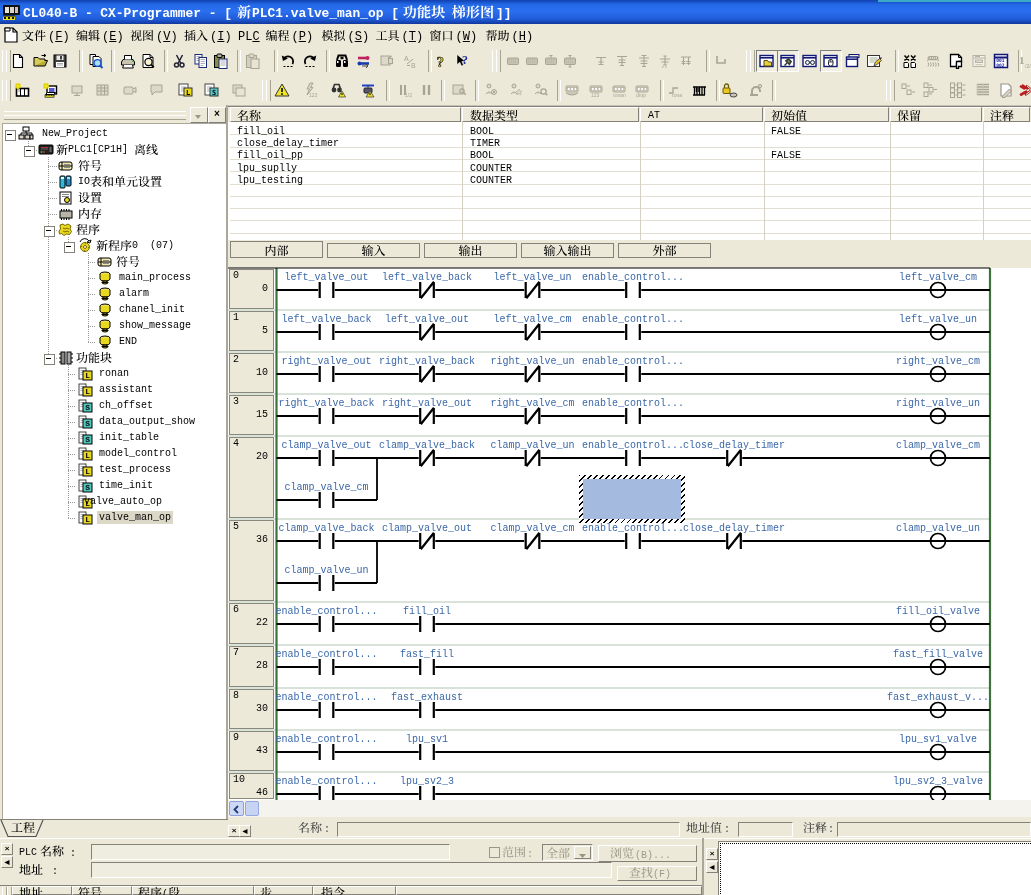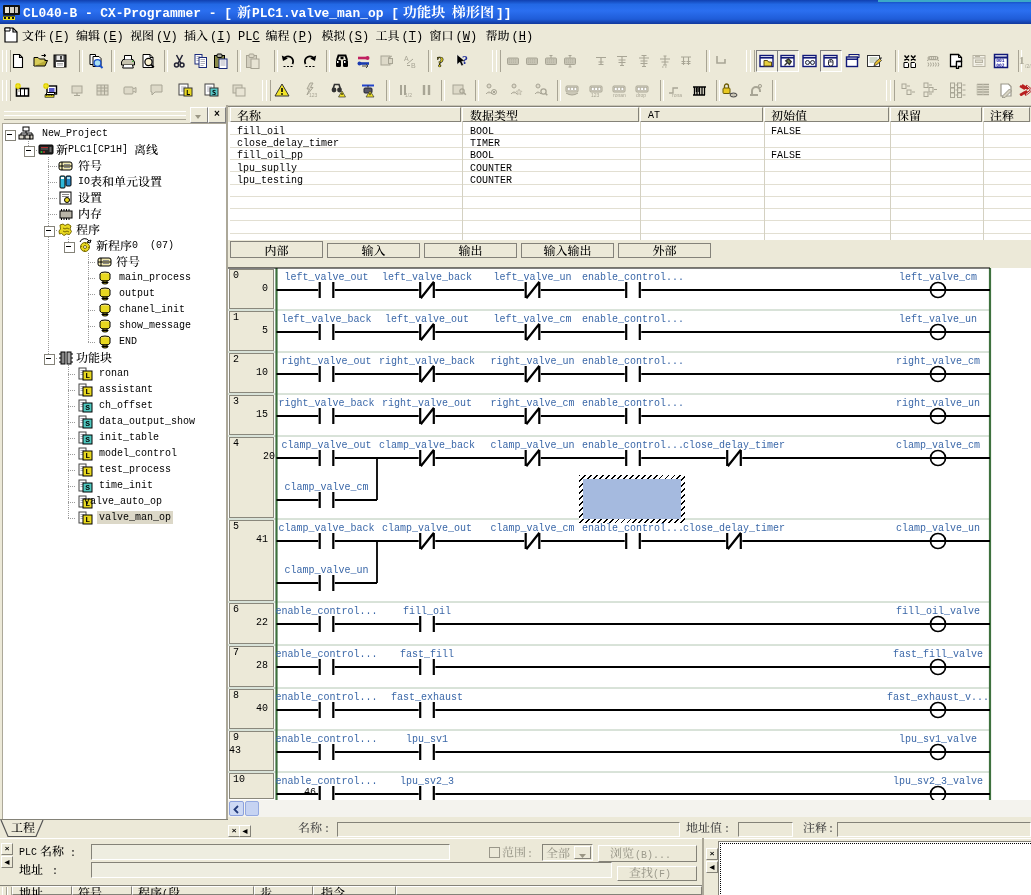--- a/index.html
+++ b/index.html
@@ -692,21 +692,21 @@
     <path d="M5 12.5 h6" stroke="#000"></path>
   </svg>
 <div style="position:absolute;left:117px;top:271px;font:10px 'Liberation Mono',monospace;color:#000;padding:1px 2px;">main_process</div>
 <div style="position:absolute;left:88px;top:294px;width:8px;height:1px;background-image:repeating-linear-gradient(90deg,#9a9a9a 0,#9a9a9a 1px,transparent 1px,transparent 2px);"></div>
 <svg style="position:absolute;left:97px;top:286px" width="16" height="16">
     <ellipse cx="8" cy="4" rx="5" ry="2" fill="#f0e060" stroke="#000"></ellipse>
     <path d="M3 4 v5 a5 2 0 0 0 10 0 V4" fill="#e8d820" stroke="#000"></path>
     <ellipse cx="8" cy="12.5" rx="3" ry="1.5" fill="#d8c810" stroke="#000"></ellipse>
     <path d="M5 12.5 h6" stroke="#000"></path>
   </svg>
-<div style="position:absolute;left:117px;top:287px;font:10px 'Liberation Mono',monospace;color:#000;padding:1px 2px;">output</div>
+<div style="position:absolute;left:117px;top:287px;font:10px 'Liberation Mono',monospace;color:#000;padding:1px 2px;">alarm</div>
 <div style="position:absolute;left:88px;top:310px;width:8px;height:1px;background-image:repeating-linear-gradient(90deg,#9a9a9a 0,#9a9a9a 1px,transparent 1px,transparent 2px);"></div>
 <svg style="position:absolute;left:97px;top:302px" width="16" height="16">
     <ellipse cx="8" cy="4" rx="5" ry="2" fill="#f0e060" stroke="#000"></ellipse>
     <path d="M3 4 v5 a5 2 0 0 0 10 0 V4" fill="#e8d820" stroke="#000"></path>
     <ellipse cx="8" cy="12.5" rx="3" ry="1.5" fill="#d8c810" stroke="#000"></ellipse>
     <path d="M5 12.5 h6" stroke="#000"></path>
   </svg>
 <div style="position:absolute;left:117px;top:303px;font:10px 'Liberation Mono',monospace;color:#000;padding:1px 2px;">chanel_init</div>
 <div style="position:absolute;left:88px;top:326px;width:8px;height:1px;background-image:repeating-linear-gradient(90deg,#9a9a9a 0,#9a9a9a 1px,transparent 1px,transparent 2px);"></div>
 <svg style="position:absolute;left:97px;top:318px" width="16" height="16">
@@ -932,39 +932,39 @@
 <div style="position:absolute;left:233px;top:312px;font:10px 'Liberation Mono',monospace;color:#000;">1</div>
 <div style="position:absolute;left:229px;top:325px;width:39px;text-align:right;font:10px 'Liberation Mono',monospace;color:#000;">5</div>
 <div style="position:absolute;left:229px;top:353px;width:45px;height:40px;background:#ece9d8;border:1px solid #8a887c;box-sizing:border-box;"></div>
 <div style="position:absolute;left:233px;top:354px;font:10px 'Liberation Mono',monospace;color:#000;">2</div>
 <div style="position:absolute;left:229px;top:367px;width:39px;text-align:right;font:10px 'Liberation Mono',monospace;color:#000;">10</div>
 <div style="position:absolute;left:229px;top:395px;width:45px;height:40px;background:#ece9d8;border:1px solid #8a887c;box-sizing:border-box;"></div>
 <div style="position:absolute;left:233px;top:396px;font:10px 'Liberation Mono',monospace;color:#000;">3</div>
 <div style="position:absolute;left:229px;top:409px;width:39px;text-align:right;font:10px 'Liberation Mono',monospace;color:#000;">15</div>
 <div style="position:absolute;left:229px;top:437px;width:45px;height:81px;background:#ece9d8;border:1px solid #8a887c;box-sizing:border-box;"></div>
 <div style="position:absolute;left:233px;top:438px;font:10px 'Liberation Mono',monospace;color:#000;">4</div>
-<div style="position:absolute;left:229px;top:451px;width:39px;text-align:right;font:10px 'Liberation Mono',monospace;color:#000;margin-left:7px;">20</div>
+<div style="position:absolute;left:229px;top:451px;width:39px;text-align:right;font:10px 'Liberation Mono',monospace;color:#000;">20</div>
 <div style="position:absolute;left:229px;top:520px;width:45px;height:81px;background:#ece9d8;border:1px solid #8a887c;box-sizing:border-box;"></div>
 <div style="position:absolute;left:233px;top:521px;font:10px 'Liberation Mono',monospace;color:#000;">5</div>
-<div style="position:absolute;left:229px;top:534px;width:39px;text-align:right;font:10px 'Liberation Mono',monospace;color:#000;">41</div>
+<div style="position:absolute;left:229px;top:534px;width:39px;text-align:right;font:10px 'Liberation Mono',monospace;color:#000;">36</div>
 <div style="position:absolute;left:229px;top:603px;width:45px;height:41px;background:#ece9d8;border:1px solid #8a887c;box-sizing:border-box;"></div>
 <div style="position:absolute;left:233px;top:604px;font:10px 'Liberation Mono',monospace;color:#000;">6</div>
 <div style="position:absolute;left:229px;top:617px;width:39px;text-align:right;font:10px 'Liberation Mono',monospace;color:#000;">22</div>
 <div style="position:absolute;left:229px;top:646px;width:45px;height:41px;background:#ece9d8;border:1px solid #8a887c;box-sizing:border-box;"></div>
 <div style="position:absolute;left:233px;top:647px;font:10px 'Liberation Mono',monospace;color:#000;">7</div>
 <div style="position:absolute;left:229px;top:660px;width:39px;text-align:right;font:10px 'Liberation Mono',monospace;color:#000;">28</div>
 <div style="position:absolute;left:229px;top:689px;width:45px;height:40px;background:#ece9d8;border:1px solid #8a887c;box-sizing:border-box;"></div>
 <div style="position:absolute;left:233px;top:690px;font:10px 'Liberation Mono',monospace;color:#000;">8</div>
-<div style="position:absolute;left:229px;top:703px;width:39px;text-align:right;font:10px 'Liberation Mono',monospace;color:#000;">40</div>
+<div style="position:absolute;left:229px;top:703px;width:39px;text-align:right;font:10px 'Liberation Mono',monospace;color:#000;">30</div>
 <div style="position:absolute;left:229px;top:731px;width:45px;height:40px;background:#ece9d8;border:1px solid #8a887c;box-sizing:border-box;"></div>
 <div style="position:absolute;left:233px;top:732px;font:10px 'Liberation Mono',monospace;color:#000;">9</div>
-<div style="position:absolute;left:229px;top:745px;width:39px;font:10px 'Liberation Mono',monospace;color:#000;">43</div>
+<div style="position:absolute;left:229px;top:745px;width:39px;text-align:right;font:10px 'Liberation Mono',monospace;color:#000;">43</div>
 <div style="position:absolute;left:229px;top:773px;width:45px;height:26px;background:#ece9d8;border:1px solid #8a887c;box-sizing:border-box;"></div>
 <div style="position:absolute;left:233px;top:774px;font:10px 'Liberation Mono',monospace;color:#000;">10</div>
-<div style="position:absolute;left:229px;top:787px;width:39px;text-align:right;font:10px 'Liberation Mono',monospace;color:#000;padding-left:48px;">46</div>
+<div style="position:absolute;left:229px;top:787px;width:39px;text-align:right;font:10px 'Liberation Mono',monospace;color:#000;">46</div>
 <div style="position:absolute;left:579px;top:475px;width:106px;height:48px;border:4px solid transparent;border-image:repeating-linear-gradient(135deg,#000 0 1.3px,#fff 1.3px 4.2px) 4;background:#a5badf;background-clip:padding-box;box-sizing:border-box;"></div>
 <div style="position:absolute;left:228px;top:800px;width:803px;height:17px;background:#f4f3ee;"></div>
 <div style="position:absolute;left:229px;top:801px;width:15px;height:15px;background:#cdd9f4;border:1px solid #8ba0dc;border-radius:2px;box-sizing:border-box;"><svg width="13" height="13">
       <path d="M8 3 L4.5 6.5 L8 10" stroke="#223a7a" stroke-width="1.8" fill="none"></path>
     </svg></div>
 <div style="position:absolute;left:245px;top:801px;width:14px;height:15px;background:#c6d3f2;border:1px solid #94a9e0;border-radius:2px;box-sizing:border-box;"></div>
 <div style="position:absolute;left:0;top:819px;width:228px;height:19px;background:#ece9d8;"></div>
 <div style="position:absolute;left:0;top:819px;width:228px;height:1px;background:#848278;"></div>
 <svg style="position:absolute;left:0;top:820px" width="60" height="18">
     <path d="M1 0 L8 16.5 H36 L43 0" fill="#ece9d8" stroke="#555" stroke-width="1.2"></path>

